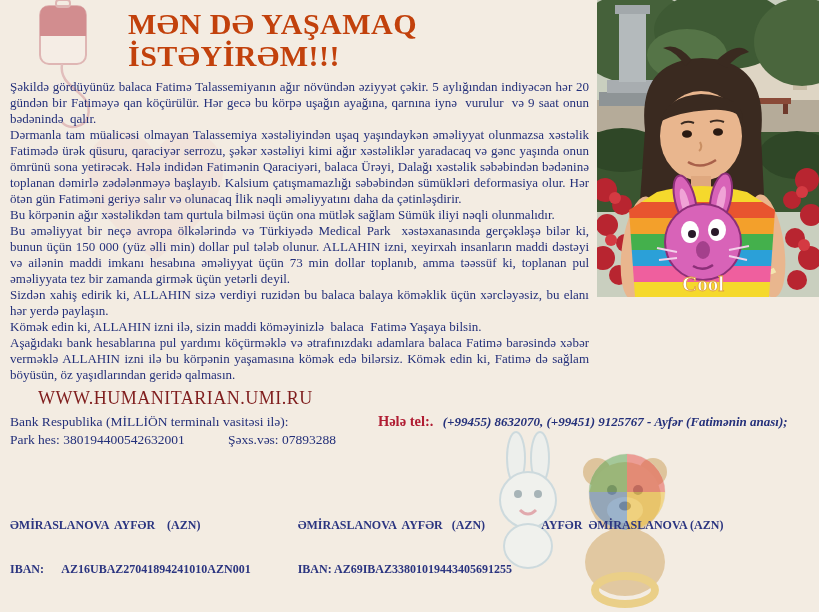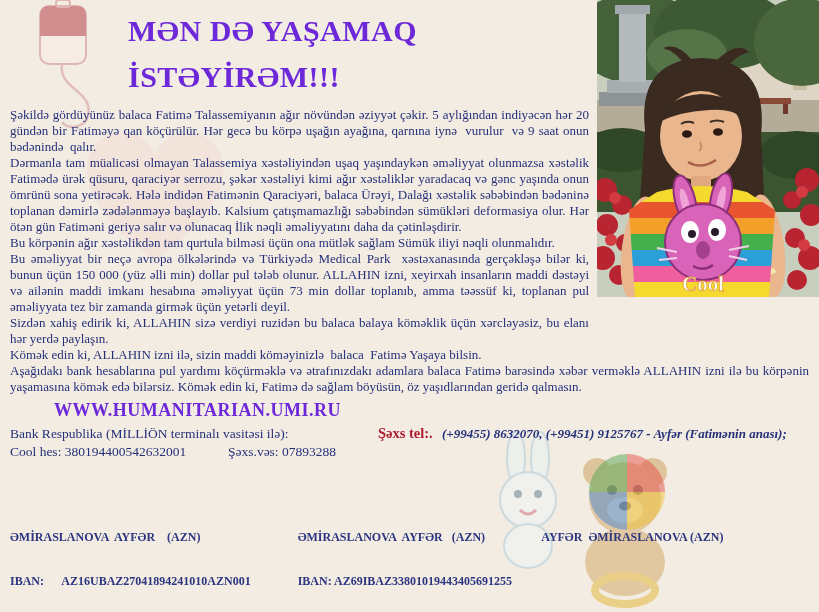--- a/index.html
+++ b/index.html
@@ -19,31 +19,31 @@
   
   .main{position:relative; z-index:1; padding:6px 10px 0 10px;}
   .photo{
     float:right; width:222px; height:350px;
     margin:-6px -10px 8px 8px;
     position:relative; z-index:2;
   }
   .photo svg{display:block;}
   h1.title{
     margin:2px 0 7px 118px;
-    font-size:30px; line-height:46px; letter-spacing:.5px;
-    color:#6d28d9; white-space:pre-wrap;
+    font-size:30px; line-height:32px; letter-spacing:.5px;
+    color:#c2410c; white-space:pre-wrap;
   }
   .paragraphs p{
     margin:0; font-size:13px; line-height:16px;
     text-align:justify; white-space:pre-wrap;
   }
   .website{
-    margin:5px 0 2px 44px;
-    font-size:18px; font-weight:bold; letter-spacing:.5px;
-    color:#6d28d9;
+    margin:5px 0 2px 28px;
+    font-size:18px; font-weight:normal; letter-spacing:.5px;
+    color:#7f1d1d;
   }
   
   .midrow{display:flex; align-items:flex-start; padding:2px 10px 0 10px; position:relative; z-index:1;}
   .bank-resp{width:47%; font-size:13.5px; line-height:17.5px; font-weight:normal;}
   .bank-resp .br-row{display:flex;}
   .bank-resp .br-left{width:218px;}
   .contact{margin-left:auto; width:440px; font-size:13px; line-height:16.5px;}
   .contact .c-label{color:#b01d33; font-weight:bold; font-size:14.5px; margin-right:6px;}
   .contact .c-phones{font-style:italic; font-weight:bold;}
   .contact .c-line2{font-style:italic; font-weight:bold; margin-left:96px;}
@@ -217,27 +217,27 @@
       <p>Aşağıdakı bank hesablarına pul yardımı köçürməklə və ətrafınızdakı adamlara balaca Fatimə barəsində xəbər verməklə ALLAHIN izni ilə bu körpənin yaşamasına kömək edə bilərsiz. Kömək edin ki, Fatimə də sağlam böyüsün, öz yaşıdlarından geridə qalmasın.</p>
     </div>
 
     <div class="website">WWW.HUMANITARIAN.UMI.RU</div>
   </div>
 
   <div class="midrow">
     <div class="bank-resp">
       <div class="br-header">Bank Respublika (MİLLİÖN terminalı vasitəsi ilə):</div>
       <div class="br-row">
-        <span class="br-left">Cool hes: 380194400542632001</span>
+        <span class="br-left">Park hes: 380194400542632001</span>
         <span class="br-right">Şəxs.vəs: 07893288</span>
       </div>
     </div>
     <div class="contact">
       <div>
-        <span class="c-label">Şəxs tel:.</span>
+        <span class="c-label">Hələ tel:.</span>
         <span class="c-phones">(+99455) 8632070, (+99451) 9125767 - Ayfər (Fatimənin anası);</span>
       </div>
     </div>
   </div>
 
   <div class="accounts">
 
     <div class="acct-col c1">
       <div class="acct-block">
         <div class="acct-line">ƏMİRASLANOVA  AYFƏR    (AZN)</div>

